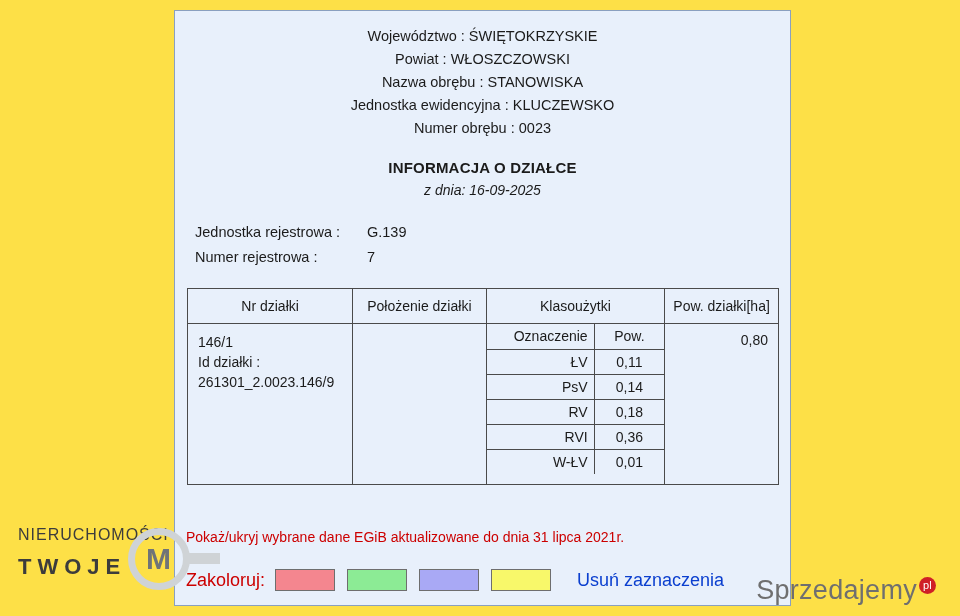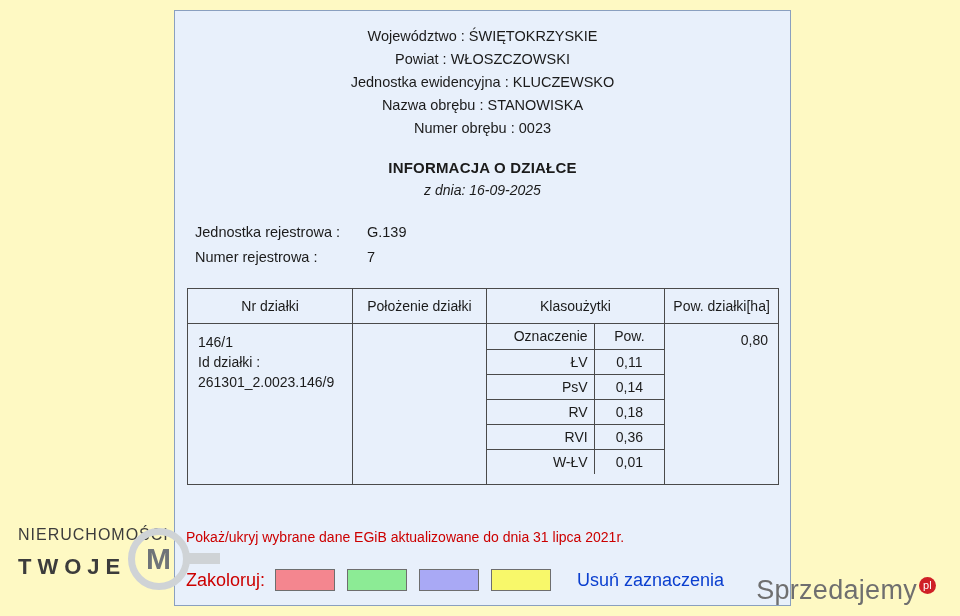--- a/index.html
+++ b/index.html
@@ -12,21 +12,21 @@
     background: #ffffff;
     font-family: "Liberation Sans", sans-serif;
     overflow: hidden;
     position: relative;
   }
   .page {
     position: absolute;
     left: 0; top: 0;
     width: 960px;
     height: 616px;
-    background: #fef9c3;
+    background: #fde047;
   }
   
   .doc {
     position: absolute;
     left: 174px;
     top: 10px;
     width: 617px;
     height: 596px;
     background: #e8f0fb;
     border: 1px solid #8aa0bf;
@@ -251,26 +251,26 @@
     <div class="header-lines">
       <div class="row">
         <span>Województwo :</span>
         <span>ŚWIĘTOKRZYSKIE</span>
       </div>
       <div class="row">
         <span>Powiat :</span>
         <span>WŁOSZCZOWSKI</span>
       </div>
       <div class="row">
+        <span>Nazwa obrębu :</span>
+        <span>STANOWISKA</span>
+      </div>
+      <div class="row">
         <span>Jednostka ewidencyjna :</span>
         <span>KLUCZEWSKO</span>
-      </div>
-      <div class="row">
-        <span>Nazwa obrębu :</span>
-        <span>STANOWISKA</span>
       </div>
       <div class="row">
         <span>Numer obrębu :</span>
         <span>0023</span>
       </div>
     </div>
 
     <div class="title-block">
       <div class="title-main">INFORMACJA O DZIAŁCE</div>
       <div class="title-sub">z dnia: 16-09-2025</div>

